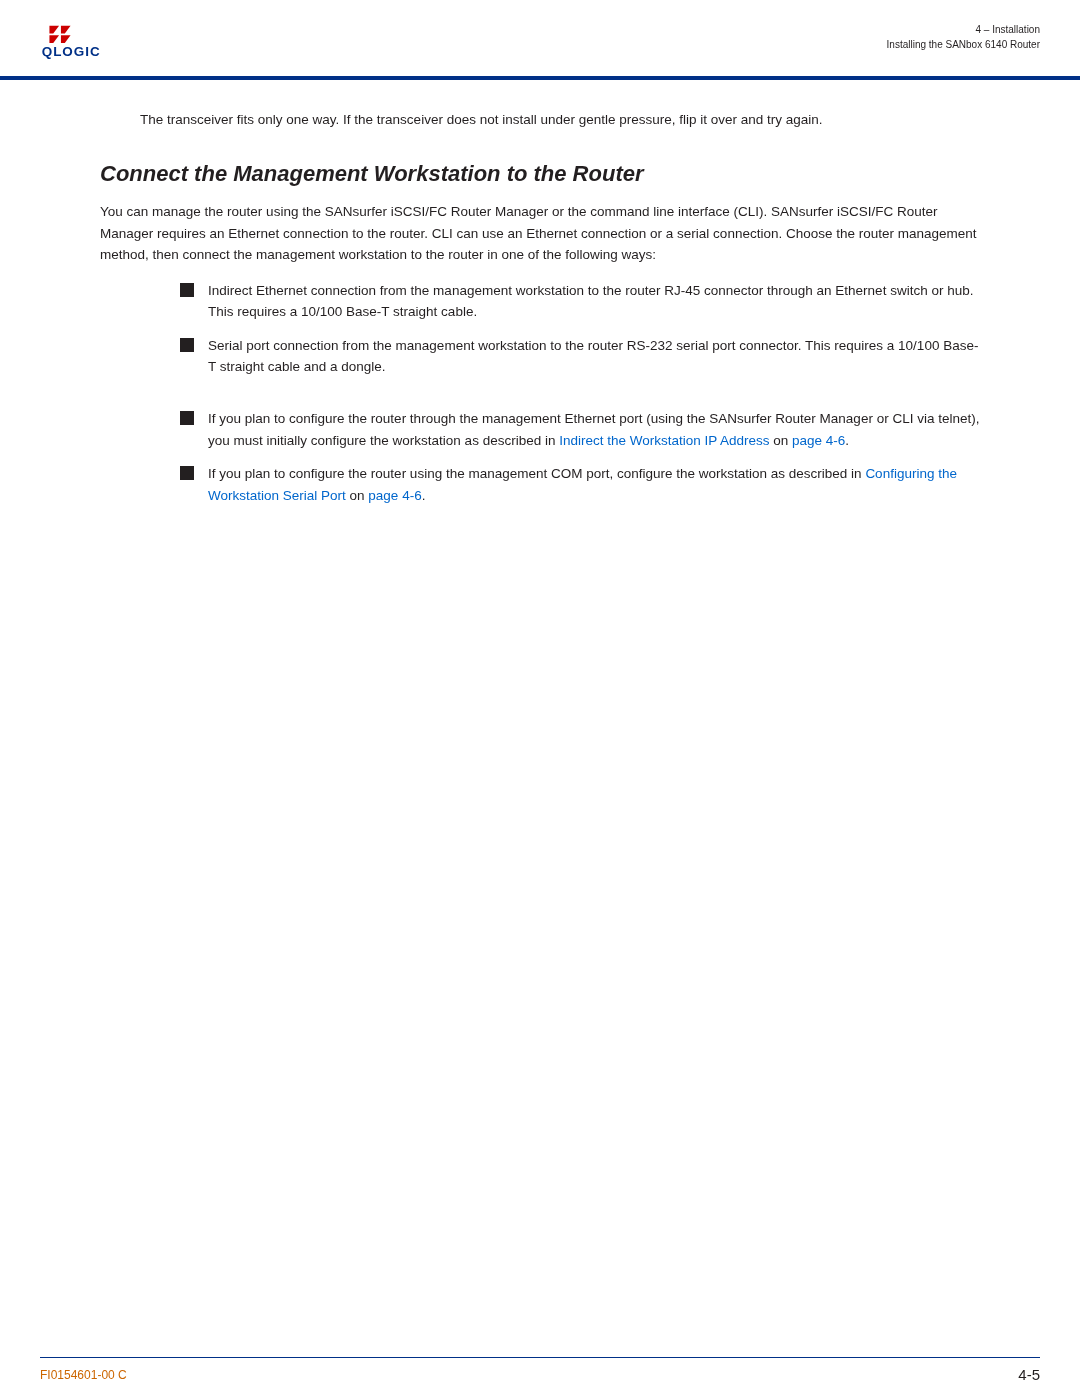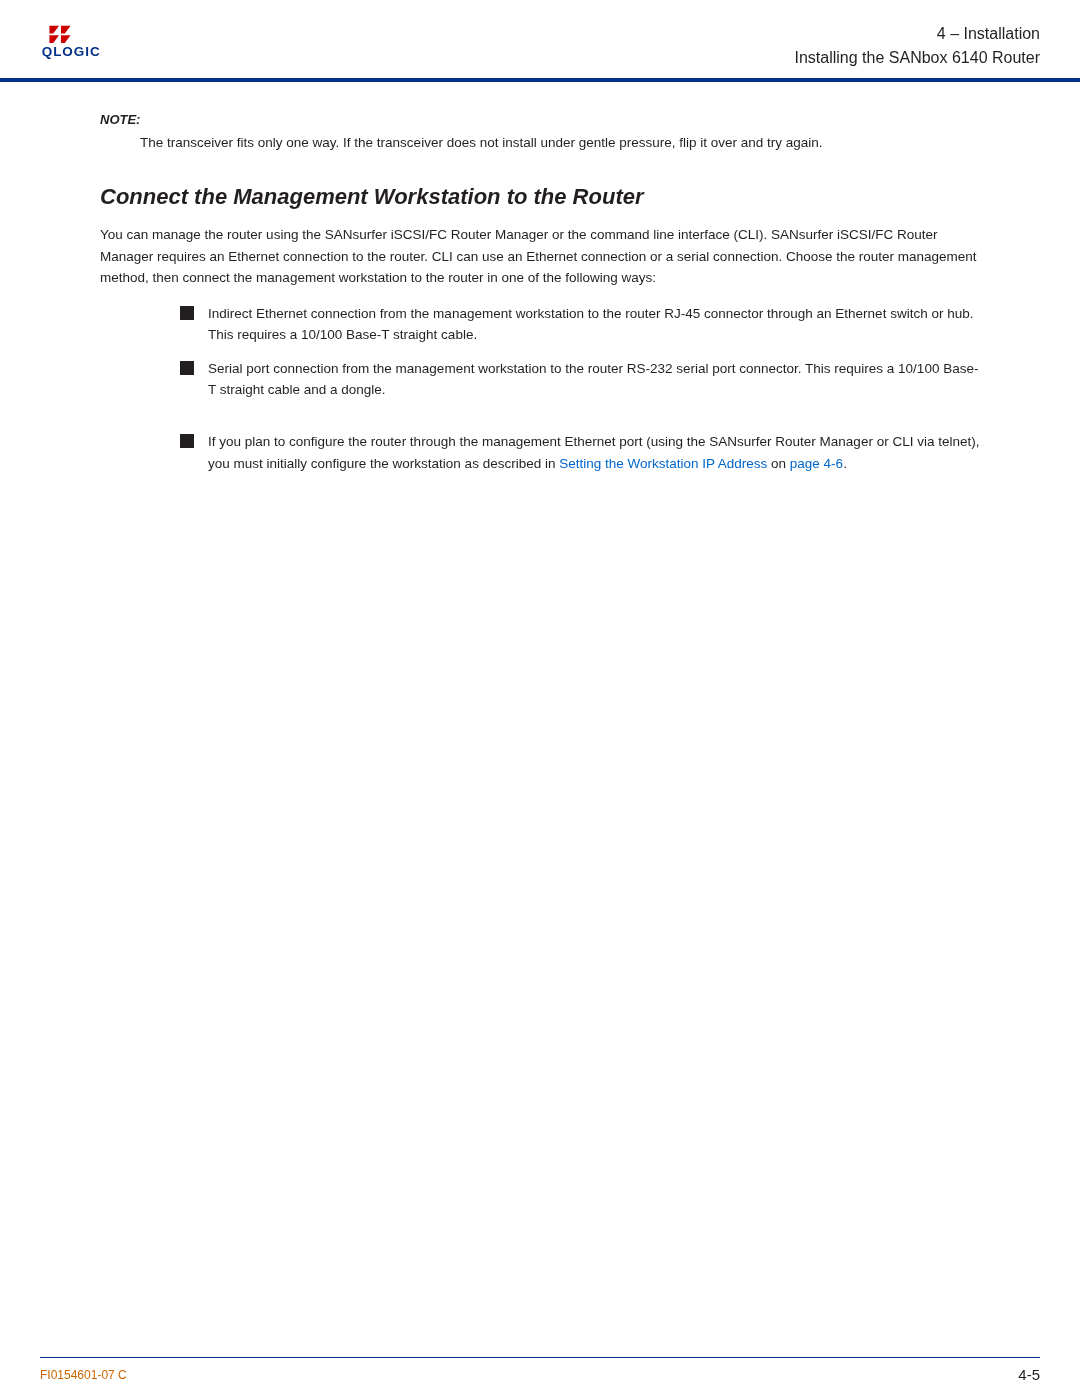--- a/index.html
+++ b/index.html
@@ -33,21 +33,21 @@
       align-items: flex-start;
     }
 
     .logo-svg {
       width: 90px;
       height: 50px;
     }
 
     .header-right {
       text-align: right;
-      font-size: 16px;
+      font-size: 10px;
       color: #231f20;
       line-height: 1.5;
       padding-top: 4px;
     }
 
     
     .header-divider {
       height: 4px;
       background: #003087;
       margin: 8px 0 0 0;
@@ -194,21 +194,20 @@
     <div>4 – Installation</div>
     <div>Installing the SANbox 6140 Router</div>
   </div>
 </div>
 
 <div class="header-divider"></div>
 
 <div class="content">
 
   <div class="note-section">
-    <div class="note-label">NOTE:</div>
     <p class="note-text">The transceiver fits only one way. If the transceiver does not install under gentle pressure, flip it over and try again.</p>
   </div>
 
   <div class="section-one">
     <h2 class="section-heading">Connect the Management Workstation to the Router</h2>
     <p class="body-para">You can manage the router using the SANsurfer iSCSI/FC Router Manager or the command line interface (CLI). SANsurfer iSCSI/FC Router Manager requires an Ethernet connection to the router. CLI can use an Ethernet connection or a serial connection. Choose the router management method, then connect the management workstation to the router in one of the following ways:</p>
     <ul class="bullet-list">
       <li>
         <span class="bullet-square"></span>
         <span class="bullet-text">Indirect Ethernet connection from the management workstation to the router RJ-45 connector through an Ethernet switch or hub. This requires a 10/100 Base-T straight cable.</span>
@@ -218,27 +217,33 @@
         <span class="bullet-text">Serial port connection from the management workstation to the router RS-232 serial port connector. This requires a 10/100 Base-T straight cable and a dongle.</span>
       </li>
     </ul>
   </div>
 
   <div class="section-two">
     <ul class="bullet-list">
       <li>
         <span class="bullet-square"></span>
         <span class="bullet-text">
-          <span>If you plan to configure the router through the management Ethernet port (using the SANsurfer Router Manager or CLI via telnet), you must initially configure the workstation as described in </span><a class="blue-link" href="#">Setting the Workstation IP Address</a><span> on </span><a class="blue-link" href="#">page 4-6</a><span>.</span>
+          <span>If you plan to configure the router through the management Ethernet port (using the SANsurfer Router Manager or CLI via telnet), you must initially configure the workstation as described in </span><a class="blue-link" href="#">Indirect the Workstation IP Address</a><span> on </span><a class="blue-link" href="#">page 4-6</a><span>.</span>
+        </span>
+      </li>
+      <li>
+        <span class="bullet-square"></span>
+        <span class="bullet-text">
+          <span>If you plan to configure the router using the management COM port, configure the workstation as described in </span><a class="blue-link" href="#">Configuring the Workstation Serial Port</a><span> on </span><a class="blue-link" href="#">page 4-6</a><span>.</span>
         </span>
       </li>
     </ul>
   </div>
 
 </div>
 
 <div class="footer">
   <div class="footer-divider"></div>
   <div class="footer-content">
-    <span class="footer-left">FI0154601-07  C</span>
+    <span class="footer-left">FI0154601-00  C</span>
     <span class="footer-right">4-5</span>
   </div>
 </div>
 
 </body></html>

